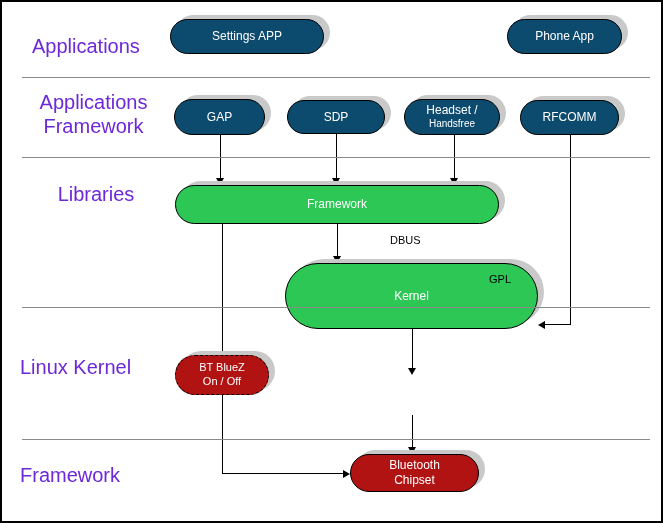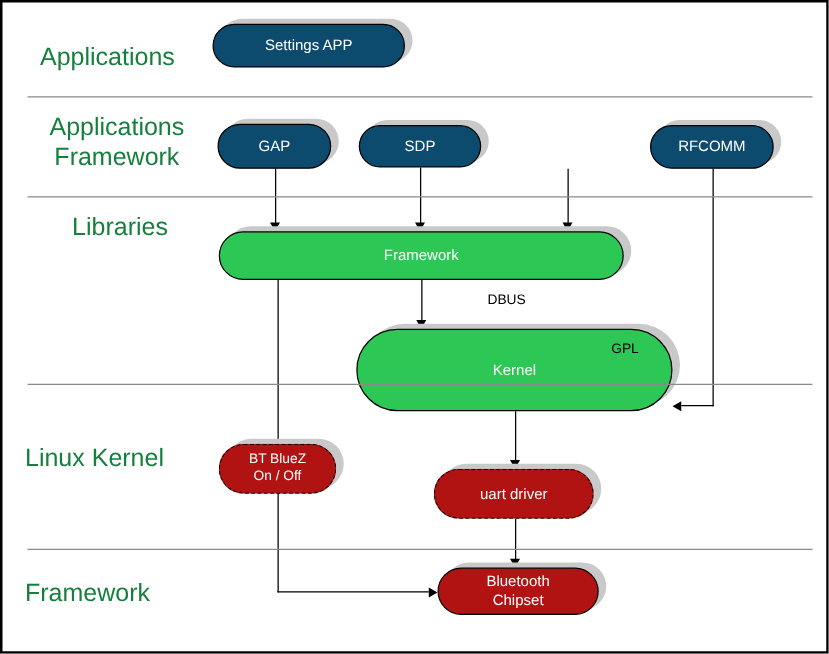--- a/index.html
+++ b/index.html
@@ -1,17 +1,17 @@
 <!DOCTYPE html>
 <html><head>
 <meta charset="utf-8">
 <style>
   html,body{margin:0;padding:0;background:#ffffff;font-family:"Liberation Sans",sans-serif;}
   .canvas{position:relative;width:663px;height:523px;border:2px solid #000;box-sizing:border-box;background:#fff;overflow:hidden;}
-  .layer-label{position:absolute;color:#15803d;font-size:20px;line-height:24px;z-index:4;}
+  .layer-label{position:absolute;color:#6d28d9;font-size:20px;line-height:24px;z-index:4;}
   .layer-label.centered{text-align:center;}
   .divider{position:absolute;height:1px;background:#8a8a8a;left:20px;width:628px;z-index:3;}
   .pill{position:absolute;display:flex;flex-direction:column;align-items:center;justify-content:center;
         border:1.5px solid #000;border-radius:999px;color:#fff;font-size:12px;text-align:center;
         box-shadow:6px -4px 0 #c9c9c9;z-index:2;box-sizing:border-box;line-height:1.25;}
   .pill.blue{background:#0c4a6e;}
   .pill.green{background:#2dc755;}
   .pill.red{background:#b11212;border:1.6px dashed #000;}
   .pill.red-solid{background:#b11212;border:1.6px solid #000;justify-content:center;}
   .pill .sub{font-size:10px;}
@@ -32,21 +32,21 @@
   <div class="divider" style="top:75px;"></div>
   <div class="divider" style="top:155px;"></div>
   <div class="divider" style="top:305px;"></div>
   <div class="divider" style="top:437px;"></div>
 
   <div class="layer-label" style="left:30px;top:32px;">Applications</div>
   <div class="layer-label centered" style="left:20px;top:88px;width:143px;">
     <div>Applications</div>
     <div>Framework</div>
   </div>
-  <div class="layer-label centered" style="left:20px;top:168px;width:148px;">
+  <div class="layer-label centered" style="left:20px;top:180px;width:148px;">
     <div>Libraries</div>
   </div>
   <div class="layer-label" style="left:18px;top:353px;">Linux Kernel</div>
   <div class="layer-label" style="left:18px;top:461px;">Framework</div>
 
   <div class="edge" style="left:218px;top:133px;width:1px;height:44px;"></div>
   <div class="arr-down" style="left:214px;top:176px;"></div>
 
   <div class="edge" style="left:334px;top:132px;width:1px;height:45px;"></div>
   <div class="arr-down" style="left:330px;top:176px;"></div>
@@ -68,45 +68,49 @@
 
   <div class="edge" style="left:410px;top:327px;width:1px;height:40px;"></div>
   <div class="arr-down" style="left:406px;top:366px;"></div>
 
   <div class="edge" style="left:410px;top:413px;width:1px;height:33px;"></div>
   <div class="arr-down" style="left:406px;top:445px;"></div>
 
   <div class="pill blue" style="left:168px;top:17px;width:154px;height:35px;">
     <div>Settings APP</div>
   </div>
+  <div class="pill blue" style="left:505px;top:17px;width:115px;height:35px;">
+    <div>Phone App</div>
+  </div>
 
   <div class="pill blue" style="left:172px;top:97px;width:91px;height:36px;">
     <div>GAP</div>
   </div>
   <div class="pill blue" style="left:285px;top:98px;width:98px;height:34px;">
     <div>SDP</div>
+  </div>
+  <div class="pill blue" style="left:402px;top:97px;width:96px;height:36px;">
+    <div>Headset /</div>
+    <div class="sub">Handsfree</div>
   </div>
   <div class="pill blue" style="left:518px;top:98px;width:99px;height:35px;">
     <div>RFCOMM</div>
   </div>
 
   <div class="pill green" style="left:173px;top:183px;width:324px;height:39px;">
     <div>Framework</div>
   </div>
   <div class="pill green bluez-pill" style="left:283px;top:261px;width:253px;height:66px;">
     <div>Kernel</div>
     <div class="gpl">GPL</div>
   </div>
 
   <div class="pill red" style="left:173px;top:353px;width:94px;height:40px;font-size:11px;">
     <div>BT BlueZ</div>
     <div class="sub11">On / Off</div>
   </div>
-  <div class="pill red" style="left:345px;top:373px;width:128px;height:40px;">
-    <div>uart driver</div>
-  </div>
 
   <div class="pill red-solid" style="left:348px;top:452px;width:129px;height:38px;">
     <div>Bluetooth</div>
     <div>Chipset</div>
   </div>
 
 </div>
 
 </body></html>

